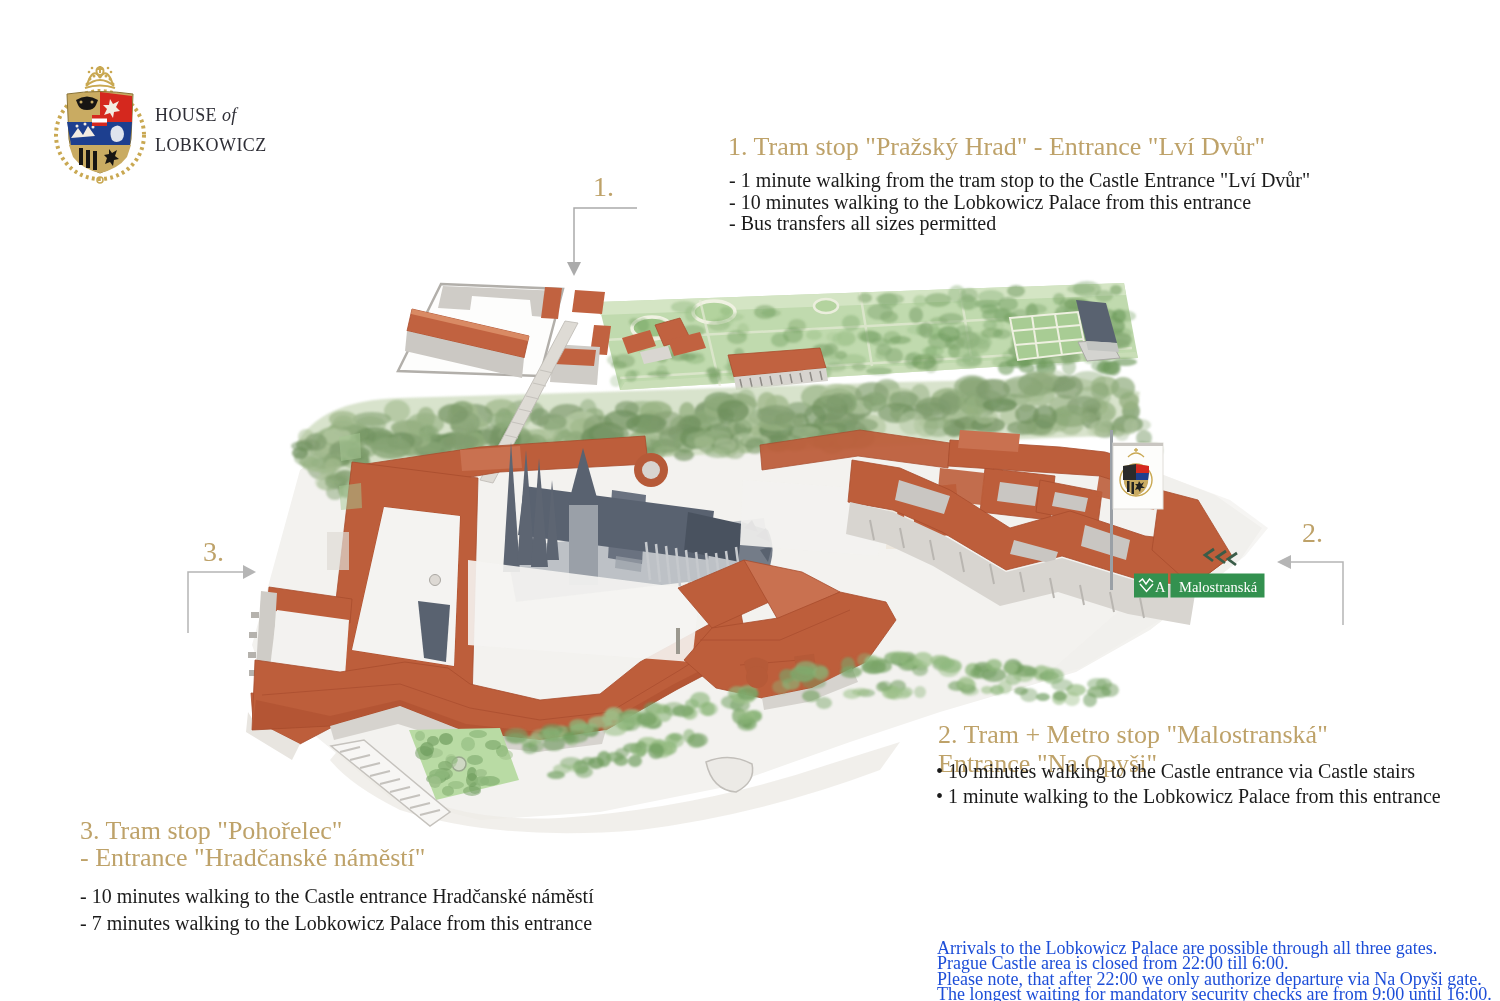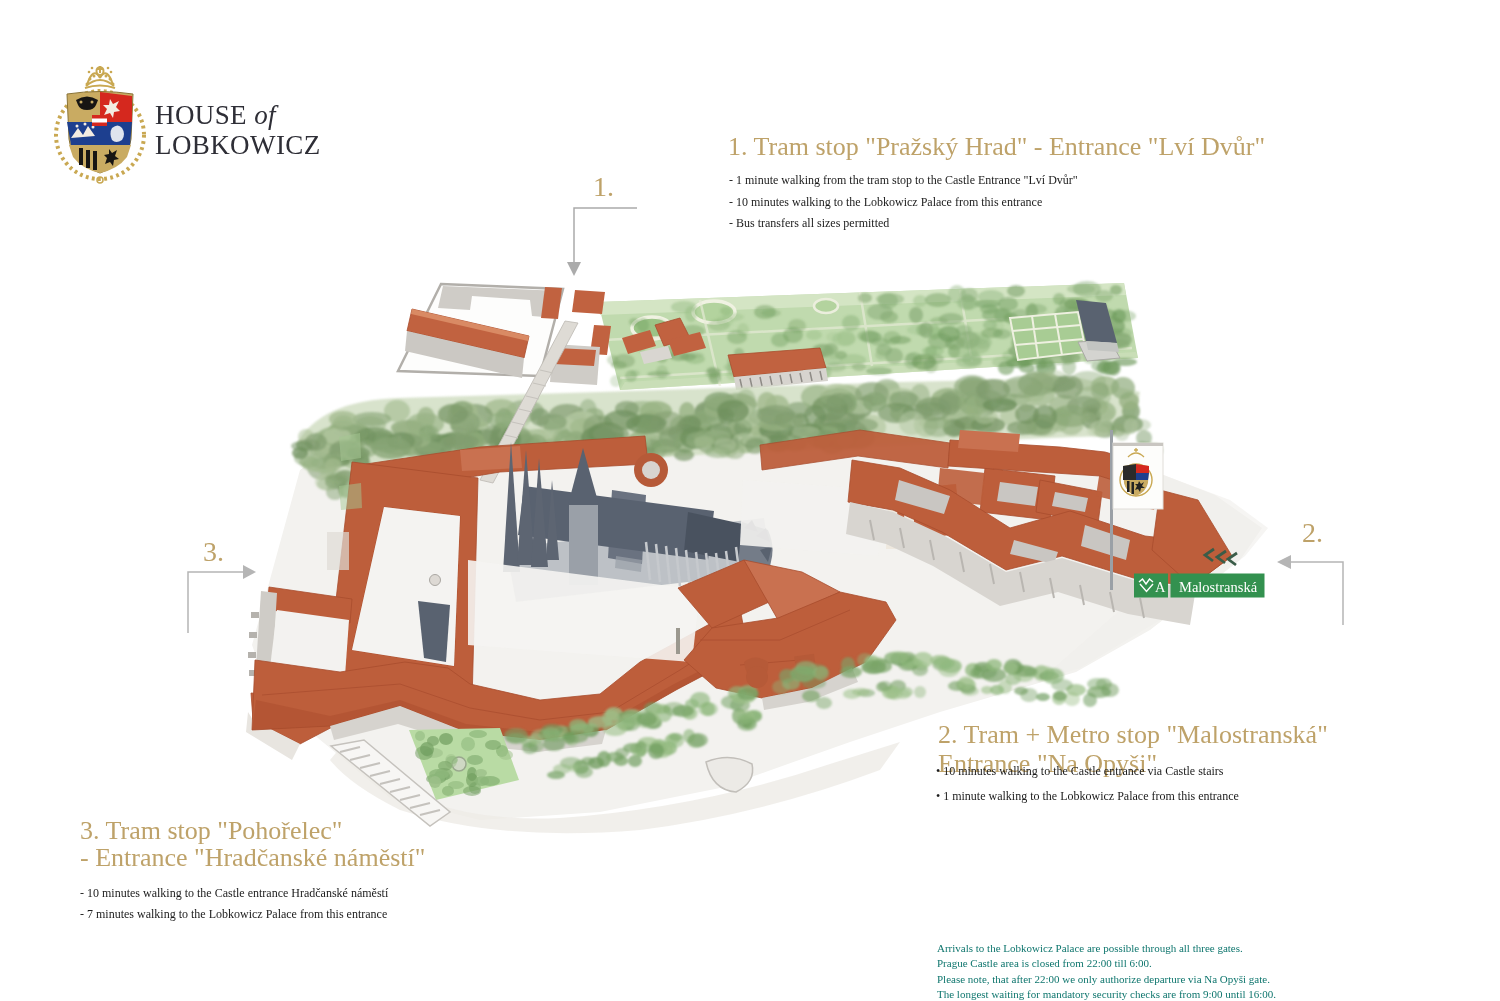--- a/index.html
+++ b/index.html
@@ -1,19 +1,19 @@
 <!DOCTYPE html>
 <html><head><meta charset="utf-8">
 <style>
 html,body{margin:0;padding:0;background:#ffffff;width:1500px;height:1001px;overflow:hidden}
 body{font-family:"Liberation Serif",serif;position:relative}
 .abs{position:absolute}
 .h1{font-size:26px;color:#bea269;white-space:nowrap}
-.body{font-size:12px;color:#1b1b1b;white-space:nowrap}
-.small{font-size:11px;color:#0f766e;white-space:nowrap;line-height:15.3px}
+.body{font-size:20px;color:#1b1b1b;white-space:nowrap}
+.small{font-size:18px;color:#1d4ed8;white-space:nowrap;line-height:15.3px}
 .mark{font-size:28px;color:#bea269}
 </style></head><body>
 
 <svg class="abs" style="left:0;top:0" width="1500" height="1001" viewBox="0 0 1500 1001">
 <defs>
       <filter id="soft" x="-20%" y="-20%" width="140%" height="140%">
         <feGaussianBlur stdDeviation="1.3"></feGaussianBlur>
       </filter>
     </defs>
 
@@ -1183,32 +1183,32 @@
 <path d="M60,70 q6,-5 10,0 q4,6 0,12 q-6,4 -10,0 q-3,-7 0,-12 Z" fill="#dfe4ee"></path>
 <rect x="40" y="57" width="15" height="11" fill="#d5281e"></rect>
         <rect x="40" y="60.5" width="15" height="4" fill="#ffffff"></rect>
 <rect x="27" y="90" width="4" height="17" fill="#171513"></rect>
         <rect x="34" y="92" width="4" height="18" fill="#171513"></rect>
         <rect x="41" y="93" width="4" height="19" fill="#171513"></rect>
 <path d="M57,91 l3,4 l5,-3 l-2,6 l4,3 l-5,1 l-1,6 l-3,-4 l-5,2 l2,-6 l-3,-3 l5,-1 Z" fill="#171513"></path>
 </g>
 </svg></div>
 
-<div class="abs" style="left:155px;top:100px;font-size:27px;color:#2e2e36;letter-spacing:0.4px;line-height:30px">HOUSE <i>of</i><br>LOBKOWICZ</div>
+<div class="abs" style="left:155px;top:100px;font-size:18px;color:#2e2e36;letter-spacing:0.4px;line-height:30px">HOUSE <i>of</i><br>LOBKOWICZ</div>
 
 <div class="abs mark" style="left:593px;top:171px">1.</div>
 
 <div class="abs mark" style="left:1302px;top:517px">2.</div>
 
 <div class="abs mark" style="left:203px;top:536px">3.</div>
 
 <div class="abs h1" style="left:728px;top:132px">1. Tram stop "Pražský Hrad" - Entrance "Lví Dvůr"</div>
 
 <div class="abs body" style="left:729px;top:170px;line-height:21.5px">- 1 minute walking from the tram stop to the Castle Entrance "Lví Dvůr"<br>- 10 minutes walking to the Lobkowicz Palace from this entrance<br>- Bus transfers all sizes permitted</div>
 
 <div class="abs h1" style="left:938px;top:720px;line-height:29px">2. Tram + Metro stop "Malostranská"<br>Entrance "Na Opyši"</div>
 
 <div class="abs body" style="left:936px;top:759px;line-height:25px">• 10 minutes walking to the Castle entrance via Castle stairs<br>• 1 minute walking to the Lobkowicz Palace from this entrance</div>
 
 <div class="abs h1" style="left:80px;top:817px;line-height:27px">3. Tram stop "Pohořelec"<br>- Entrance "Hradčanské náměstí"</div>
 
-<div class="abs body" style="left:80px;top:883px;line-height:21px">- 10 minutes walking to the Castle entrance Hradčanské náměstí<br>- 7 minutes walking to the Lobkowicz Palace from this entrance</div>
+<div class="abs body" style="left:80px;top:883px;line-height:27px">- 10 minutes walking to the Castle entrance Hradčanské náměstí<br>- 7 minutes walking to the Lobkowicz Palace from this entrance</div>
 
 <div class="abs small" style="left:937px;top:941px">Arrivals to the Lobkowicz Palace are possible through all three gates.<br>Prague Castle area is closed from 22:00 till 6:00.<br>Please note, that after 22:00 we only authorize departure via Na Opyši gate.<br>The longest waiting for mandatory security checks are from 9:00 until 16:00.</div>
 </body></html>

